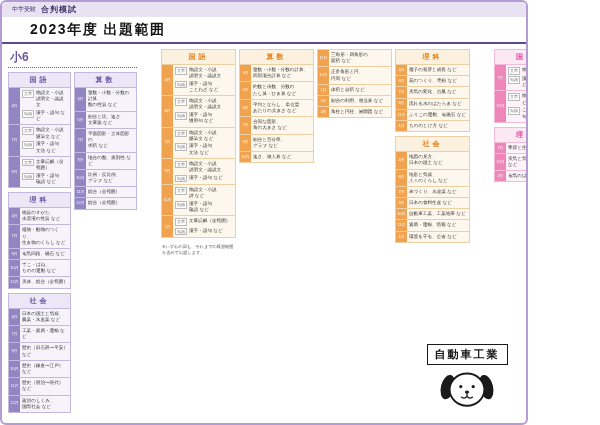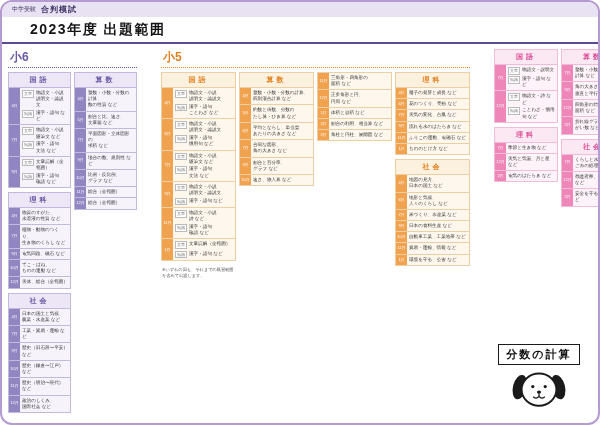--- a/index.html
+++ b/index.html
@@ -1,18 +1,18 @@
 <!DOCTYPE html>
 <html><head>
 <meta charset="utf-8">
 <style>
   html,body{margin:0;padding:0;background:#ffffff;}
   body{font-family:"Liberation Sans","DejaVu Sans",sans-serif;}
-  .page{position:relative;width:600px;height:425px;box-sizing:border-box;
-        border:2px solid #b49bd1;border-radius:12px;overflow:hidden;background:#fff;}
+  .page{position:relative;width:528px;height:425px;box-sizing:border-box;
+        border:2px solid #b49bd1;border-radius:6px;overflow:hidden;background:#fff;}
   .topbar{height:15px;background:#e9e2f2;display:flex;align-items:center;padding:0 10px;gap:5px;}
   .brand-small{font-size:6px;color:#4a3f6e;}
   .brand{font-size:8px;font-weight:bold;color:#3e3266;letter-spacing:1px;}
   .titlebar{height:25px;display:flex;align-items:center;padding:0 28px;border-bottom:2px solid #5d4a97;background:#fff;}
   .title{font-size:14px;font-weight:bold;color:#151515;letter-spacing:1.5px;}
 
   .grades{display:flex;gap:24px;padding:5px 20px 0 6px;align-items:flex-start;}
   .grade{--main:#666;--light:#eee;--badge:#999;--rowbg:#fafafa;--line:#ddd;}
   .grade-header{font-size:12px;font-weight:bold;color:var(--main);
         border-bottom:1.5px dotted var(--main);padding:0 2px 1px 2px;margin-bottom:4px;}
@@ -315,21 +315,20 @@
                       <div class="line">総合（全範囲）</div>
                     </div>
                   </div>
                 </div>
               </div>
             </div>
           </div>
         </div>
       </section>
       <section class="grade grade-g5" style="--main: #e0821f; --light: #fcf0de; --badge: #f0a24e; --rowbg: #fdf7ed; --line: #edcfa4;">
-        <div class="grade-header">小5</div>
         <div class="cols">
           <div class="col">
             <div class="subject">
               <div class="subject-header">国語</div>
               <div class="row">
                 <div class="badge">4月</div>
                 <div class="row-body">
                   <div class="item">
                     <span class="k">文章</span>
                     <div class="v">
@@ -864,21 +863,21 @@
                   </div>
                 </div>
               </div>
             </div>
           </div>
         </div>
       </section>
     </div>
 
   <div class="stamp">
-    <div class="stamp-label">分数の計算</div>
+    <div class="stamp-label">自動車工業</div>
     <svg width="62" height="44" viewBox="0 0 100 70">
       <ellipse cx="19" cy="32" rx="11" ry="20" fill="#1a1a1a" transform="rotate(14 19 32)"></ellipse>
       <ellipse cx="81" cy="32" rx="11" ry="20" fill="#1a1a1a" transform="rotate(-14 81 32)"></ellipse>
       <ellipse cx="50" cy="36" rx="28" ry="26" fill="#ffffff" stroke="#1a1a1a" stroke-width="3"></ellipse>
       <circle cx="40" cy="31" r="2.6" fill="#1a1a1a"></circle>
       <circle cx="60" cy="31" r="2.6" fill="#1a1a1a"></circle>
       <ellipse cx="50" cy="40" rx="3.4" ry="2.6" fill="#1a1a1a"></ellipse>
       <path d="M50 42 v5" stroke="#1a1a1a" stroke-width="2" fill="none"></path>
       <path d="M50 47 q-4 5 -9 1 M50 47 q4 5 9 1" stroke="#1a1a1a" stroke-width="2" fill="none" stroke-linecap="round"></path>
     </svg>

